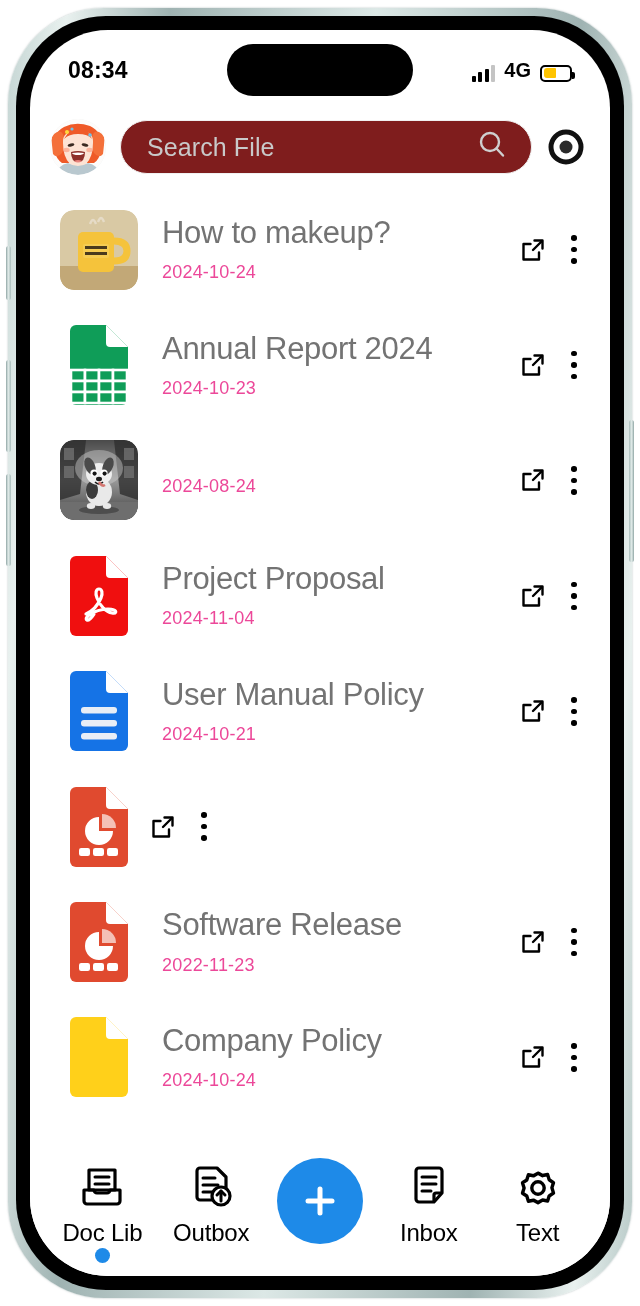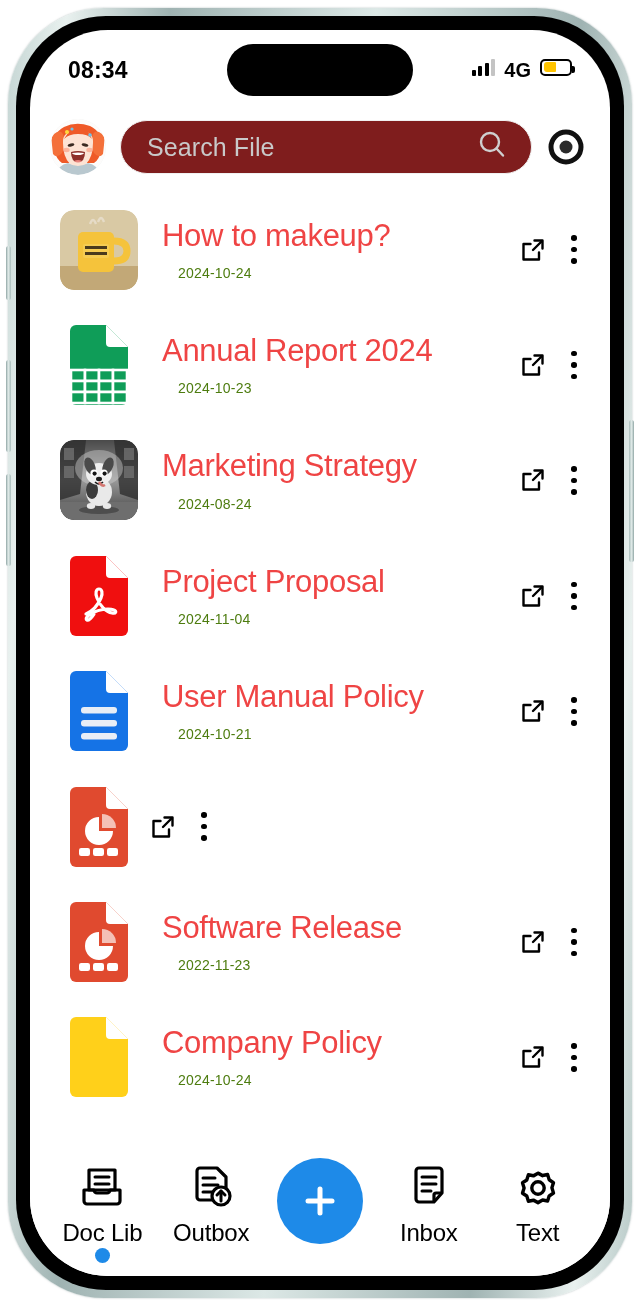--- a/index.html
+++ b/index.html
@@ -54,21 +54,21 @@
     background:#000; border-radius:26px; z-index:30;
   }
 
   
   .statusbar{
     position:absolute; left:0; top:0; width:100%; height:76px;
     display:flex; align-items:center; justify-content:space-between;
     padding:4px 38px 0 38px;
   }
   .clock{ font-size:23px; font-weight:700; color:#000; letter-spacing:.2px; }
-  .status-right{ display:flex; align-items:flex-start; gap:9px; }
+  .status-right{ display:flex; align-items:flex-end; gap:9px; }
   .bars{ display:flex; align-items:flex-end; gap:2.5px; height:17px; }
   .bars i{ display:block; width:4px; background:#000; border-radius:1px; }
   .bars i:nth-child(1){ height:6px; }
   .bars i:nth-child(2){ height:9.5px; }
   .bars i:nth-child(3){ height:13px; }
   .bars i:nth-child(4){ height:17px; background:#c4c4c4; }
   .netlabel{ font-size:20px; font-weight:700; color:#000; }
   .battery{ position:relative; width:32px; height:17px; border:2.2px solid #000; border-radius:5px; }
   .battery::after{ content:""; position:absolute; right:-5px; top:5px; width:3px; height:7px; background:#000; border-radius:0 2px 2px 0; }
   .batfill{ position:absolute; left:1.6px; top:1.6px; bottom:1.6px; width:45%; background:#FFC400; border-radius:3px 1px 1px 3px; }
@@ -100,25 +100,25 @@
   .file-row{
     display:flex; align-items:center;
     height:115.4px;
     gap:0;
   }
   .fi-wrap{ flex:0 0 94px; display:flex; align-items:center; justify-content:center; }
   .ficon{ width:74px; height:80px; position:relative; }
   .ficon.photo{ width:78px; height:80px; border-radius:14px; overflow:hidden; }
   .meta{ flex:1 1 auto; min-width:0; padding-left:16px; }
   .fname{
-    font-size:31px; font-weight:400; color:#ef4444;
+    font-size:31px; font-weight:400; color:#737373;
     letter-spacing:-.3px; line-height:1.1;
     white-space:nowrap; overflow:hidden; text-overflow:ellipsis;
   }
-  .fdate{ font-size:14px; color:#4d7c0f; margin-top:12px; letter-spacing:.2px;margin-left:16px; }
+  .fdate{ font-size:18px; color:#ec4899; margin-top:12px; letter-spacing:.2px; }
   .row-actions{ flex:0 0 auto; display:flex; align-items:center; gap:14px; padding-right:4px; }
   .act{ width:34px; height:34px; display:flex; align-items:center; justify-content:center; }
   .dots{ width:20px; height:34px; display:flex; flex-direction:column; align-items:center; justify-content:center; gap:6px; }
   .dots b{ display:block; width:5.5px; height:5.5px; border-radius:50%; background:#000; }
 
   
   .tabbar{
     position:absolute; left:0; right:0; bottom:0; height:128px;
     background:#fff;
     display:flex; align-items:flex-start; justify-content:space-around;
@@ -346,21 +346,20 @@
                 <ellipse cx="39" cy="39" rx="3" ry="2.2" fill="#1c1c1c"></ellipse>
                 <path d="M35 42 q4 4 8 0" stroke="#1c1c1c" stroke-width="1.6" fill="none"></path>
                 <path d="M39 42 q3 5 6 3" stroke="#d4756f" stroke-width="2.6" fill="none"></path>
                 <ellipse cx="31" cy="66" rx="4.2" ry="3" fill="#e9e9e9"></ellipse>
                 <ellipse cx="47" cy="66" rx="4.2" ry="3" fill="#e9e9e9"></ellipse>
               </g>
             </svg>
           </div>
         </div>
         <div class="meta">
-          <div class="fname">Marketing Strategy</div>
           <div class="fdate">2024-08-24</div>
         </div>
         <div class="row-actions">
           <div class="act">
             <svg width="30" height="30" viewBox="0 0 30 30" aria-hidden="true">
               <path d="M16.5 5.5H24.5V13.5" fill="none" stroke="#000" stroke-width="2.4" stroke-linecap="round" stroke-linejoin="round"></path>
               <line x1="24" y1="6" x2="15" y2="15" stroke="#000" stroke-width="2.4" stroke-linecap="round"></line>
               <path d="M21 17.5V24.5H5.5V9H12.5" fill="none" stroke="#000" stroke-width="2.4" stroke-linecap="round" stroke-linejoin="round"></path>
             </svg>
           </div>

